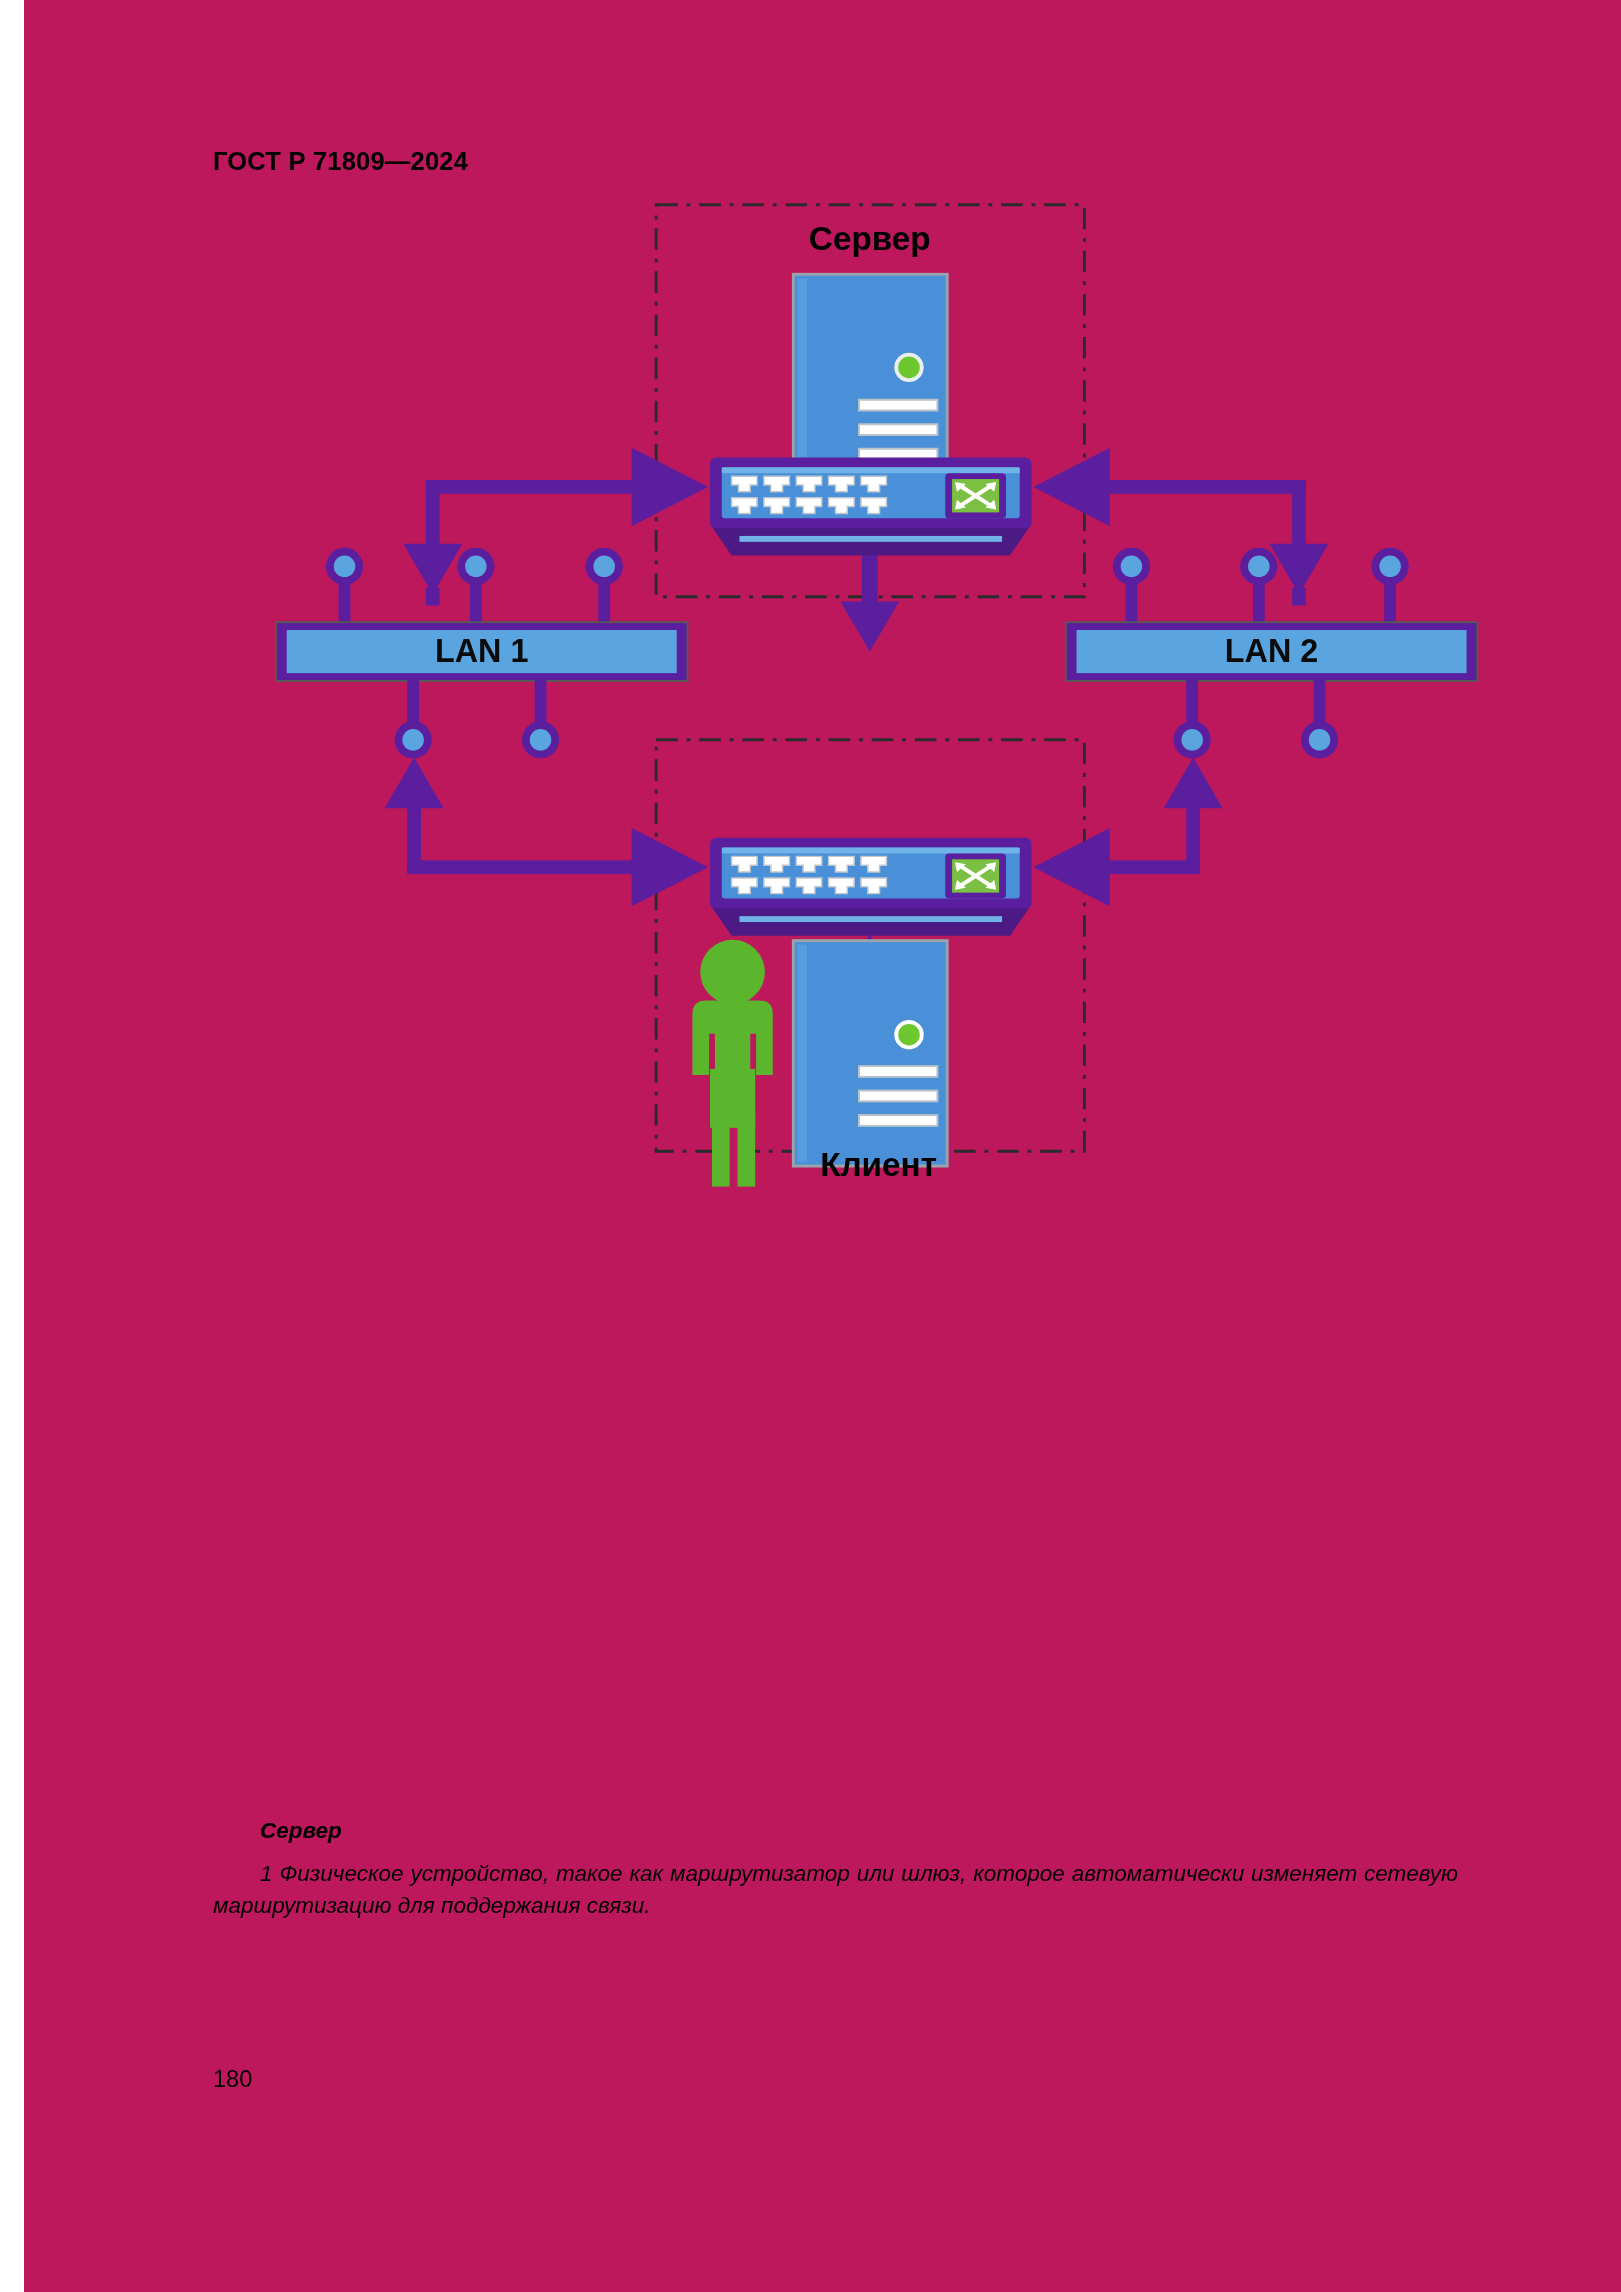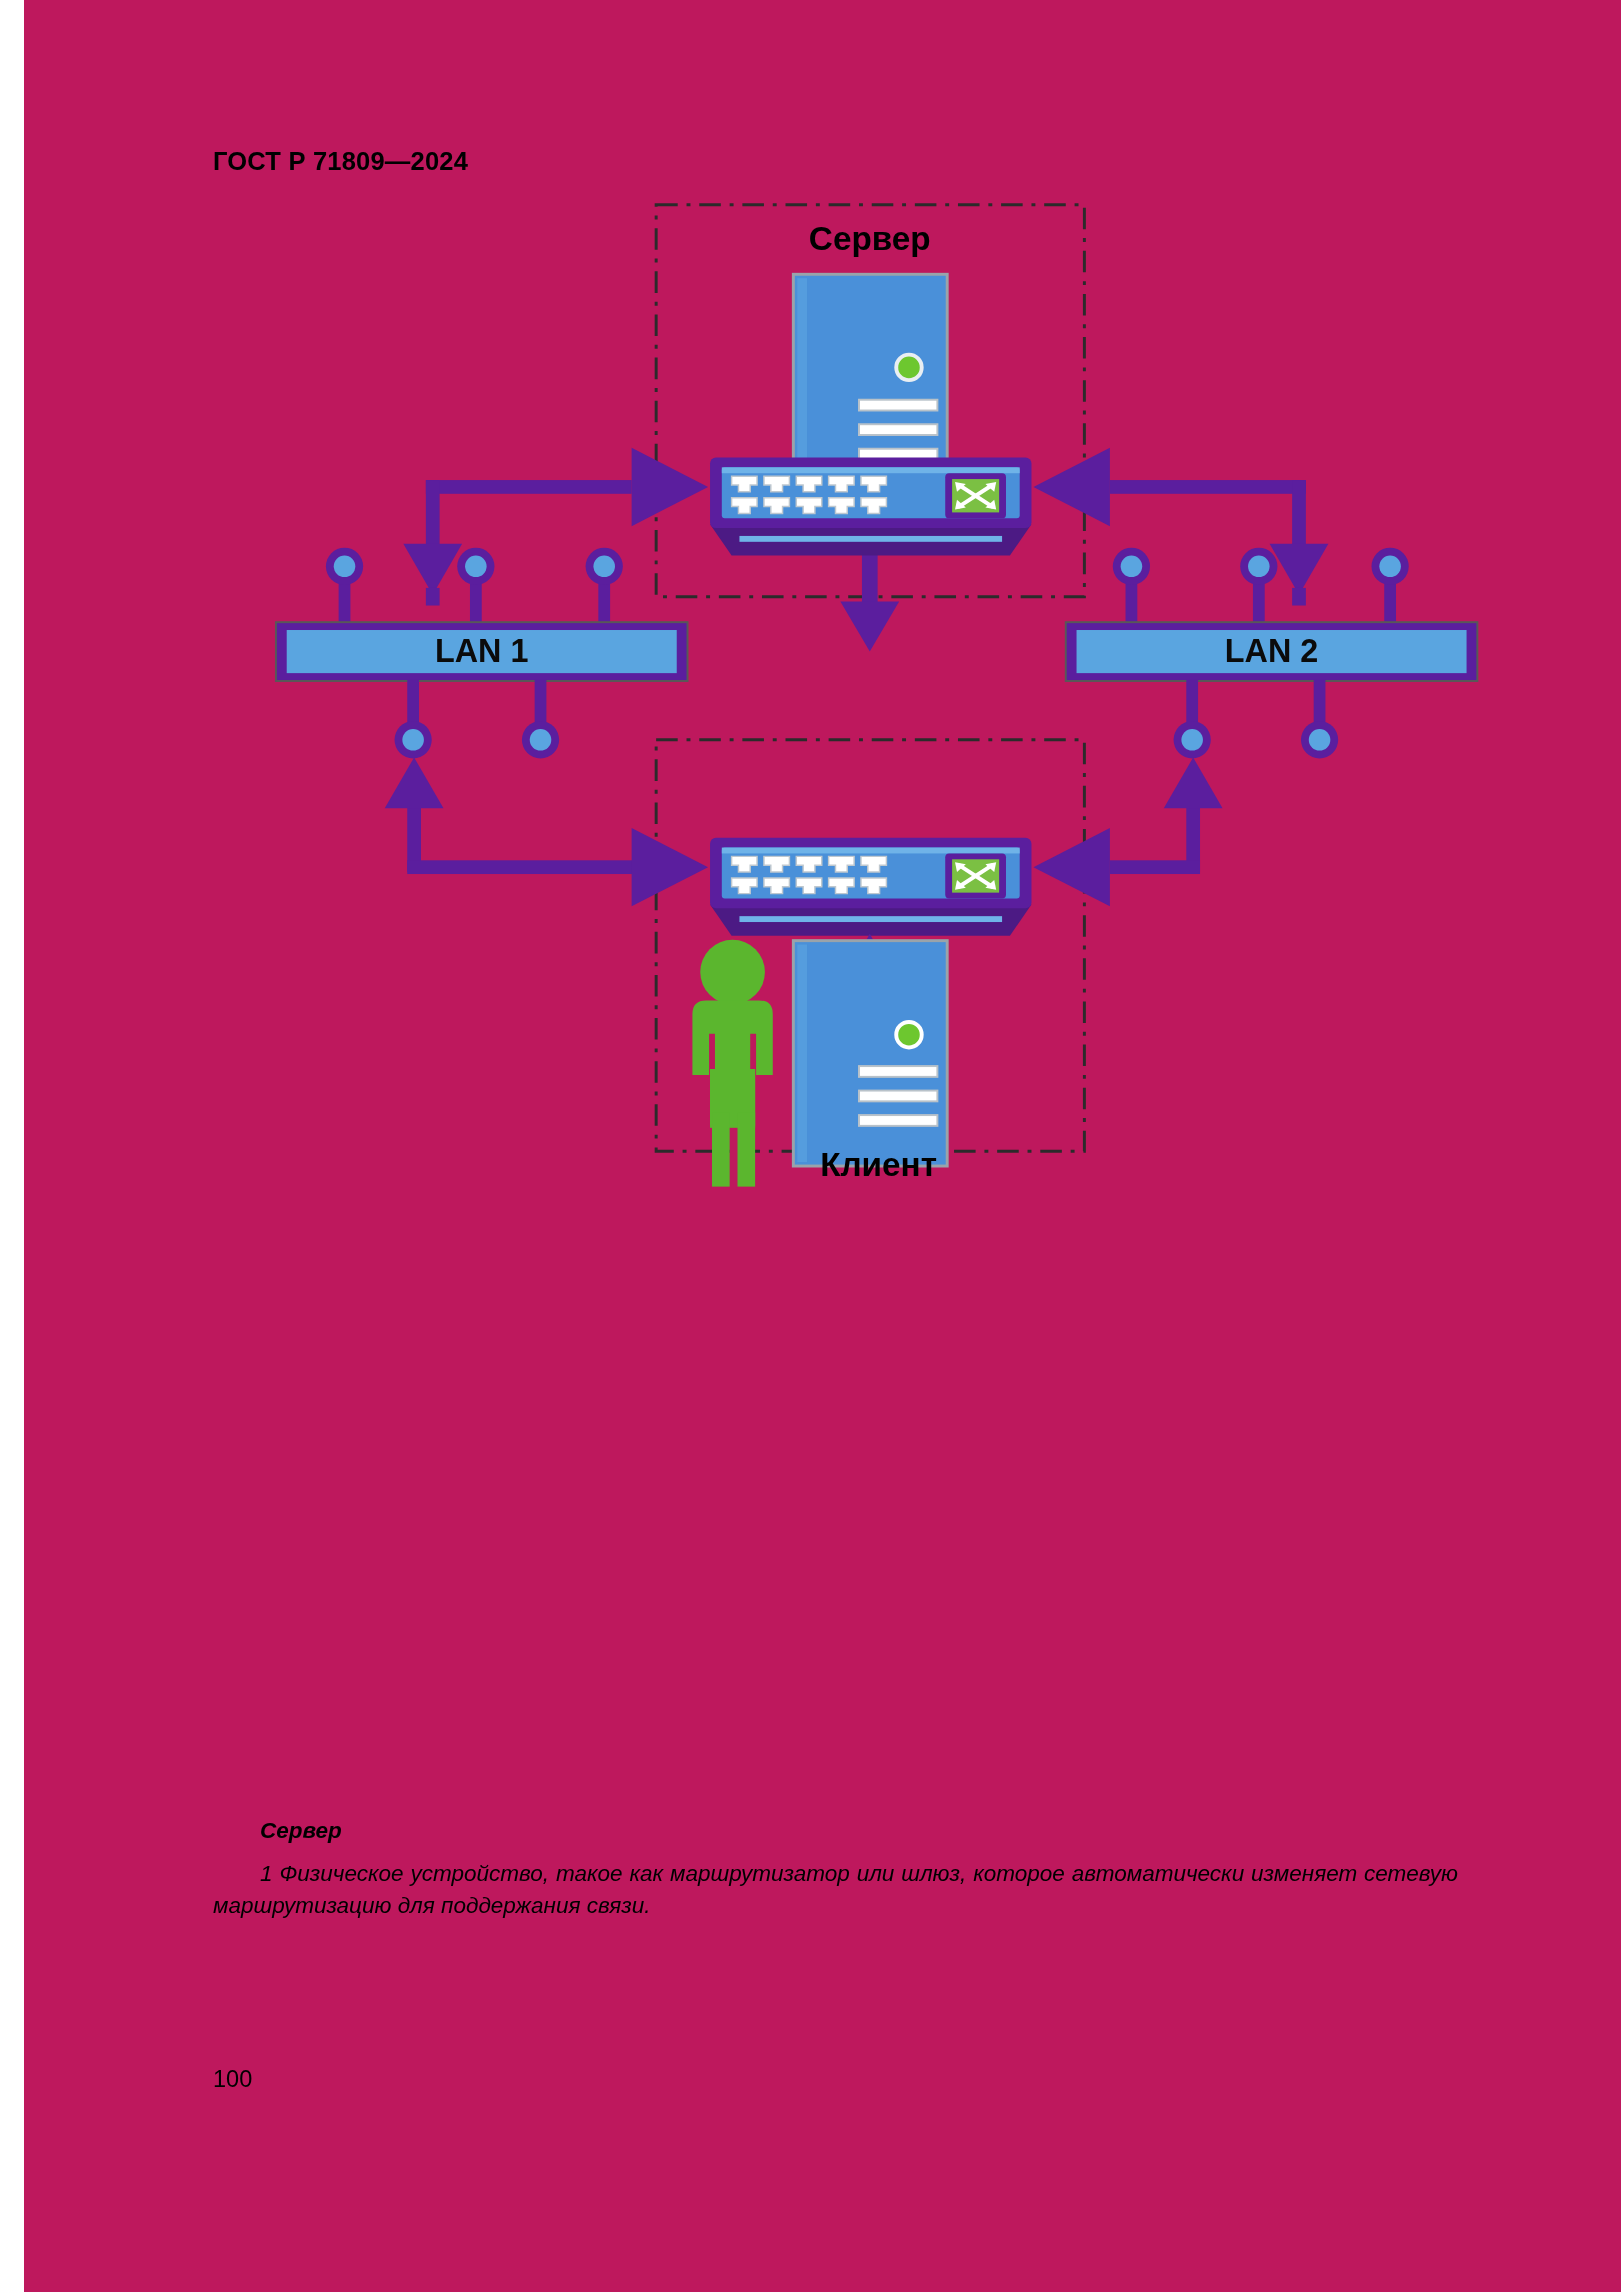--- a/index.html
+++ b/index.html
@@ -337,16 +337,16 @@
       <text x="872" y="1005" text-anchor="middle" font-family="Liberation Sans, sans-serif" font-size="34" font-weight="bold" fill="#000000" id="svg-client-label">Клиент</text>
     </svg>
   </div>
 
 
   <div class="body-block">
     <p class="examples-title">Сервер</p>
     <p class="example-para">1 Физическое устройство, такое как маршрутизатор или шлюз, которое автоматически изменяет сетевую маршрутизацию для поддержания связи.</p>
   </div>
 
-  <div class="page-number">100</div>
+  <div class="page-number">180</div>
 
 </div>
 
 
 </body></html>

